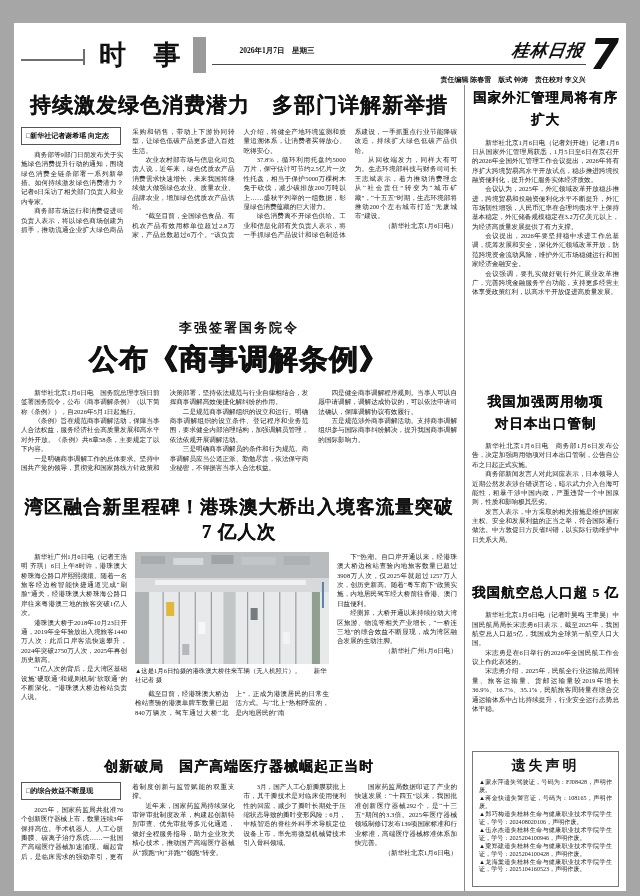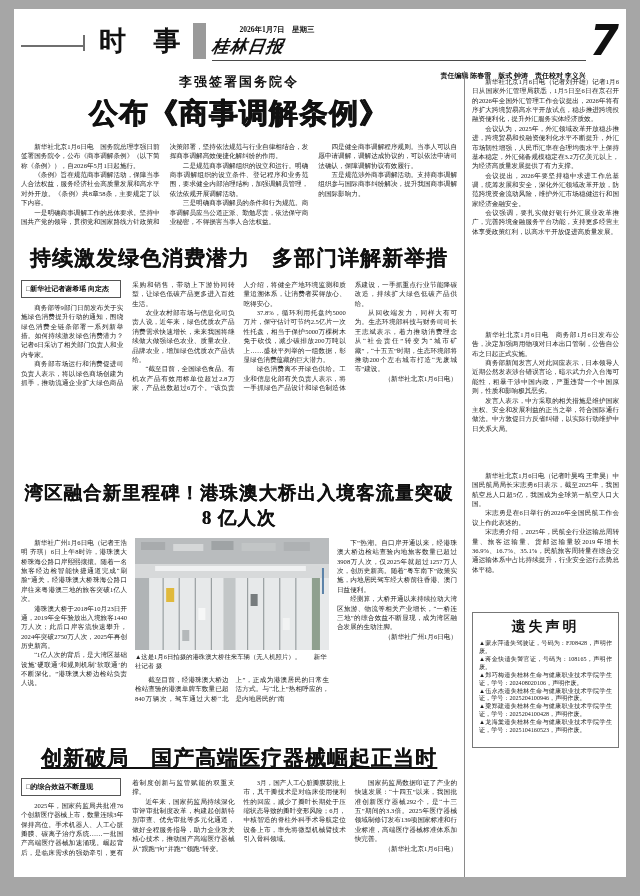--- a/index.html
+++ b/index.html
@@ -2,38 +2,38 @@
 <html><head>
 <meta charset="utf-8">
 <style>
   html,body{margin:0;padding:0;}
   body{
     width:640px;height:896px;background:#a6a6a6;
     font-family:"Liberation Serif","DejaVu Serif",serif;color:#111;
     -webkit-font-smoothing:antialiased;overflow:hidden;
   }
   .page{
-    width:612px;height:868px;margin:1px auto;position:relative;top:8px;
+    width:612px;height:868px;margin:15px auto;position:relative;top:8px;
     background:#ffffff;padding:10px 7px 12px 7px;box-sizing:border-box;
   }
   
   .header{display:flex;align-items:flex-start;height:46px;margin-bottom:6px;}
   .hdr-left{display:flex;align-items:center;flex:0 0 auto;}
   .deco{display:flex;align-items:center;margin-top:14px;}
   .deco-line{width:62px;height:2px;background:#6f6f6f;}
   .deco-tick{width:2px;height:16px;background:#6f6f6f;margin-top:-7px;}
   .section-title{
     font-family:"Liberation Sans","DejaVu Sans",sans-serif;
     font-weight:900;font-size:27px;letter-spacing:10px;margin:4px 2px 0 14px;
     white-space:nowrap;
   }
   .gray-box{width:13px;height:36px;background:#9a9a9a;margin:4px 6px 0 0;}
   .hdr-mid{flex:1 1 auto;display:flex;flex-direction:column;margin-top:6px;min-width:0;}
-  .hdr-row1{display:flex;align-items:flex-start;justify-content:space-between;
-    border-bottom:1.5px solid #4a4a4a;padding-bottom:2px;flex-direction:column;}
+  .hdr-row1{display:flex;align-items:center;justify-content:space-between;
+    border-bottom:1.5px solid #4a4a4a;padding-bottom:2px;}
   .date{font-size:7.5px;font-weight:bold;margin-left:28px;white-space:nowrap;}
   .masthead{
     font-size:17px;font-weight:900;font-style:italic;
     transform:skewX(-8deg);letter-spacing:1px;white-space:nowrap;margin-right:2px;
   }
   .hdr-row2{text-align:right;padding-top:3px;}
   .credits{font-size:7px;font-weight:bold;white-space:nowrap;}
   .page-num{
     font-family:"DejaVu Sans","Liberation Sans",sans-serif;
     font-weight:900;font-style:italic;font-size:42px;line-height:0.95;
@@ -54,21 +54,21 @@
   .kicker{font-size:13px;font-weight:bold;text-align:center;letter-spacing:2px;margin:2px 0 3px 0;}
   .headline-1{
     font-family:"Liberation Sans","DejaVu Sans",sans-serif;font-weight:900;
     font-size:29px;text-align:center;letter-spacing:1px;margin-bottom:8px;
     text-shadow:0.6px 0 0 currentColor,-0.6px 0 0 currentColor;
   }
   .headline-serif{font-weight:900;text-align:center;letter-spacing:1px;
     text-shadow:0.35px 0 0 currentColor;}
   .h-a2{font-size:21px;margin:6px 0 8px 0;}
   .h-a3{font-size:18.5px;margin:10px 0 8px 0;}
-  .h-a4{font-size:21px;margin:10px 0 6px 0;text-decoration:underline;}
+  .h-a4{font-size:14px;margin:10px 0 6px 0;}
   .cols3{columns:3;column-gap:10px;height:96px;overflow:hidden;}
   .cols4{columns:4;column-gap:9px;overflow:hidden;}
   .a2-body{height:190px;}
   .a4-body{height:156px;}
   
   .a3-grid{display:grid;grid-template-columns:106px 1fr 120px;column-gap:8px;height:196px;overflow:hidden;}
   .a3-cell{overflow:hidden;}
   .photo-wrap{display:flex;flex-direction:column;}
   .photo{width:100%;height:112px;display:block;background:#c9ccce;}
   .caption{font-size:6.4px;line-height:1.4;margin:3px 0 4px 0;color:#222;}
@@ -109,50 +109,50 @@
       </div>
     </div>
     <div class="page-num">7</div>
   </div>
 
   <div class="main">
 
     <div class="left-main">
 
       <div class="article">
-        <div class="kicker">李强签署国务院令</div>
-        <div class="headline-1">公布《商事调解条例》</div>
-        <div class="cols3">
-            <p class="para">新华社北京1月6日电　国务院总理李强日前签署国务院令，公布《商事调解条例》（以下简称《条例》），自2026年5月1日起施行。</p>
-            <p class="para">《条例》旨在规范商事调解活动，保障当事人合法权益，服务经济社会高质量发展和高水平对外开放。《条例》共8章58条，主要规定了以下内容。</p>
-            <p class="para">一是明确商事调解工作的总体要求。坚持中国共产党的领导，贯彻党和国家路线方针政策和决策部署，坚持依法规范与行业自律相结合，发挥商事调解高效便捷化解纠纷的作用。</p>
-            <p class="para">二是规范商事调解组织的设立和运行。明确商事调解组织的设立条件、登记程序和业务范围，要求健全内部治理结构，加强调解员管理，依法依规开展调解活动。</p>
-            <p class="para">三是明确商事调解员的条件和行为规范。商事调解员应当公道正派、勤勉尽责，依法保守商业秘密，不得损害当事人合法权益。</p>
-            <p class="para">四是健全商事调解程序规则。当事人可以自愿申请调解，调解达成协议的，可以依法申请司法确认，保障调解协议有效履行。</p>
-            <p class="para">五是规范涉外商事调解活动。支持商事调解组织参与国际商事纠纷解决，提升我国商事调解的国际影响力。</p>
-          </div>
-      </div>
-
-      <div class="article">
         <div class="headline-serif h-a2">持续激发绿色消费潜力　多部门详解新举措</div>
         <div class="cols4 a2-body">
           <div class="byline-box">□新华社记者谢希瑶 向定杰</div>
         <p class="para">商务部等9部门日前发布关于实施绿色消费提升行动的通知，围绕绿色消费全链条部署一系列新举措。如何持续激发绿色消费潜力？记者6日采访了相关部门负责人和业内专家。</p>
             <p class="para">商务部市场运行和消费促进司负责人表示，将以绿色商场创建为抓手，推动流通企业扩大绿色商品采购和销售，带动上下游协同转型，让绿色低碳产品更多进入百姓生活。</p>
             <p class="para">农业农村部市场与信息化司负责人说，近年来，绿色优质农产品消费需求快速增长，未来我国将继续做大做强绿色农业、质量农业、品牌农业，增加绿色优质农产品供给。</p>
             <p class="para">“截至目前，全国绿色食品、有机农产品有效用标单位超过2.8万家，产品总数超过6万个。”该负责人介绍，将健全产地环境监测和质量追溯体系，让消费者买得放心、吃得安心。</p>
             <p class="para">37.8%，循环利用托盘约5000万片，保守估计可节约2.5亿片一次性托盘，相当于保护5000万棵树木免于砍伐，减少碳排放200万吨以上……盛秋平列举的一组数据，彰显绿色消费蕴藏的巨大潜力。</p>
             <p class="para">绿色消费离不开绿色供给。工业和信息化部有关负责人表示，将一手抓绿色产品设计和绿色制造体系建设，一手抓重点行业节能降碳改造，持续扩大绿色低碳产品供给。</p>
             <p class="para">从回收端发力，同样大有可为。生态环境部科技与财务司司长王志斌表示，着力推动消费理念从“社会责任”转变为“城市矿藏”，“十五五”时期，生态环境部将推动200个左右城市打造“无废城市”建设。</p>
             <p class="para dateline">（新华社北京1月6日电）</p>
           </div>
       </div>
 
       <div class="article">
-        <div class="headline-serif h-a3">湾区融合新里程碑！港珠澳大桥出入境客流量突破 8 亿人次</div>
+        <div class="kicker">李强签署国务院令</div>
+        <div class="headline-1">公布《商事调解条例》</div>
+        <div class="cols3">
+            <p class="para">新华社北京1月6日电　国务院总理李强日前签署国务院令，公布《商事调解条例》（以下简称《条例》），自2026年5月1日起施行。</p>
+            <p class="para">《条例》旨在规范商事调解活动，保障当事人合法权益，服务经济社会高质量发展和高水平对外开放。《条例》共8章58条，主要规定了以下内容。</p>
+            <p class="para">一是明确商事调解工作的总体要求。坚持中国共产党的领导，贯彻党和国家路线方针政策和决策部署，坚持依法规范与行业自律相结合，发挥商事调解高效便捷化解纠纷的作用。</p>
+            <p class="para">二是规范商事调解组织的设立和运行。明确商事调解组织的设立条件、登记程序和业务范围，要求健全内部治理结构，加强调解员管理，依法依规开展调解活动。</p>
+            <p class="para">三是明确商事调解员的条件和行为规范。商事调解员应当公道正派、勤勉尽责，依法保守商业秘密，不得损害当事人合法权益。</p>
+            <p class="para">四是健全商事调解程序规则。当事人可以自愿申请调解，调解达成协议的，可以依法申请司法确认，保障调解协议有效履行。</p>
+            <p class="para">五是规范涉外商事调解活动。支持商事调解组织参与国际商事纠纷解决，提升我国商事调解的国际影响力。</p>
+          </div>
+      </div>
+
+      <div class="article">
+        <div class="headline-serif h-a3">湾区融合新里程碑！港珠澳大桥出入境客流量突破 7 亿人次</div>
         <div class="a3-grid">
           <div class="a3-cell">
               <p class="para">新华社广州1月6日电（记者王浩明 齐琪）6日上午8时许，港珠澳大桥珠海公路口岸熙熙攘攘。随着一名旅客经边检智能快捷通道完成“刷脸”通关，经港珠澳大桥珠海公路口岸往来粤港澳三地的旅客突破1亿人次。</p>
               <p class="para">港珠澳大桥于2018年10月23日开通，2019年全年验放出入境旅客1440万人次；此后口岸客流快速攀升，2024年突破2750万人次，2025年再创历史新高。</p>
               <p class="para">“1亿人次的背后，是大湾区基础设施‘硬联通’和规则机制‘软联通’的不断深化。”港珠澳大桥边检站负责人说。</p>
             </div>
           <div class="photo-wrap">
             <svg class="photo" viewBox="0 0 193 112" preserveAspectRatio="none">
               <rect x="0" y="0" width="193" height="112" fill="#c9ccce"></rect>
               <rect x="0" y="0" width="193" height="26" fill="#b9bcbe"></rect>
@@ -210,40 +210,44 @@
       </div>
 
     </div>
 
     <div class="v-rule"></div>
 
     <div class="right-col">
 
       <div class="r-art">
         <div class="r-head">
+          <div>国家外汇管理局将有序扩大</div>
         </div>
         <div class="r-body rA-body">
             <p class="para">新华社北京1月6日电（记者刘开雄）记者1月6日从国家外汇管理局获悉，1月5日至6日在京召开的2026年全国外汇管理工作会议提出，2026年将有序扩大跨境贸易高水平开放试点，稳步推进跨境投融资便利化，提升外汇服务实体经济质效。</p>
             <p class="para">会议认为，2025年，外汇领域改革开放稳步推进，跨境贸易和投融资便利化水平不断提升，外汇市场韧性增强，人民币汇率在合理均衡水平上保持基本稳定，外汇储备规模稳定在3.2万亿美元以上，为经济高质量发展提供了有力支撑。</p>
             <p class="para">会议提出，2026年要坚持稳中求进工作总基调，统筹发展和安全，深化外汇领域改革开放，防范跨境资金流动风险，维护外汇市场稳健运行和国家经济金融安全。</p>
             <p class="para">会议强调，要扎实做好银行外汇展业改革推广，完善跨境金融服务平台功能，支持更多经营主体享受政策红利，以高水平开放促进高质量发展。</p>
           </div>
       </div>
 
       <div class="r-art">
         <div class="r-head">
+          <div>我国加强两用物项</div>
+          <div>对日本出口管制</div>
         </div>
         <div class="r-body rB-body">
             <p class="para">新华社北京1月6日电　商务部1月6日发布公告，决定加强两用物项对日本出口管制，公告自公布之日起正式实施。</p>
             <p class="para">商务部新闻发言人对此回应表示，日本领导人近期公然发表涉台错误言论，暗示武力介入台海可能性，粗暴干涉中国内政，严重违背一个中国原则，性质和影响极其恶劣。</p>
             <p class="para">发言人表示，中方采取的相关措施是维护国家主权、安全和发展利益的正当之举，符合国际通行做法。中方敦促日方反省纠错，以实际行动维护中日关系大局。</p>
           </div>
       </div>
 
       <div class="r-art">
+        <div class="r-head">我国航空总人口超 5 亿</div>
         <div class="r-body rC-body">
             <p class="para">新华社北京1月6日电（记者叶昊鸣 王聿昊）中国民航局局长宋志勇6日表示，截至2025年，我国航空总人口超5亿，我国成为全球第一航空人口大国。</p>
             <p class="para">宋志勇是在6日举行的2026年全国民航工作会议上作此表述的。</p>
             <p class="para">宋志勇介绍，2025年，民航全行业运输总周转量、旅客运输量、货邮运输量较2019年增长36.9%、16.7%、35.1%，民航旅客周转量在综合交通运输体系中占比持续提升，行业安全运行态势总体平稳。</p>
           </div>
       </div>
 
       <div class="lost-box">
         <div class="lost-title">遗失声明</div>
         <div class="lost-list">

